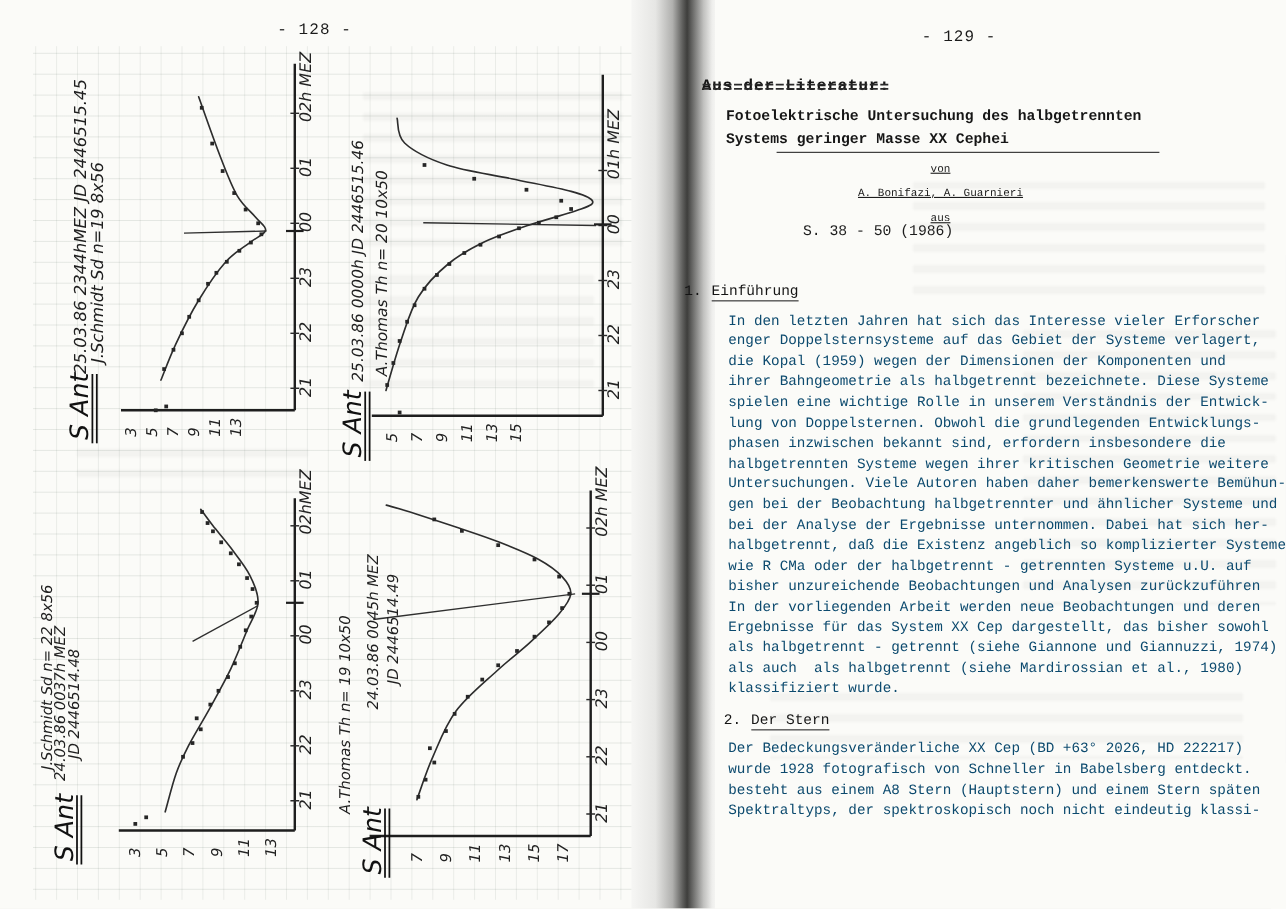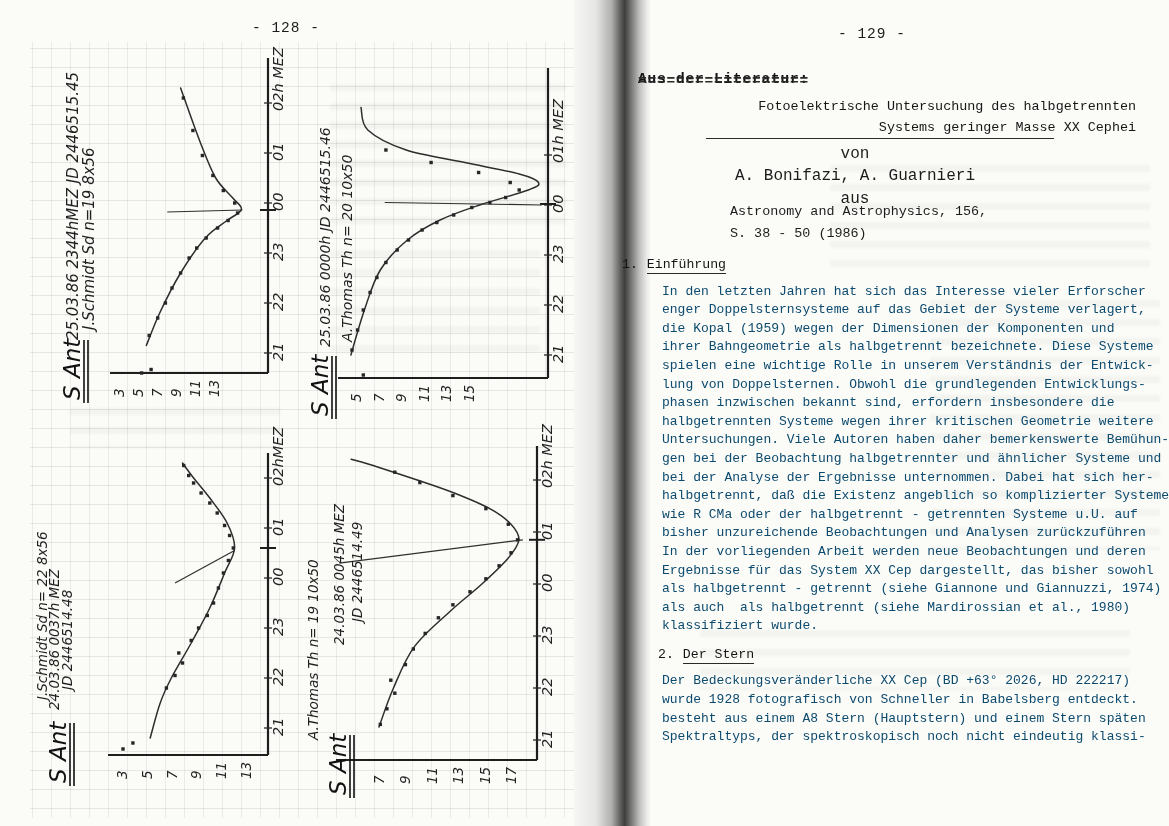--- a/index.html
+++ b/index.html
@@ -24,26 +24,26 @@
   }
   #right-paper{left:650px;top:0;width:519px;height:826px;background:#fbfbf8;}
 
   .pageno{position:absolute;font-size:14.5px;letter-spacing:1px;color:#1b1b1b;}
   #pageno-left{left:252px;top:20px;}
   #pageno-right{left:838px;top:26px;}
 
   .rubric{position:absolute;left:638px;top:71px;font-size:14.5px;font-weight:bold;letter-spacing:0.8px;color:#151515;}
   .rubric-underline{position:absolute;left:638px;top:73px;font-size:14.5px;font-weight:bold;letter-spacing:0.8px;color:#2a2a2a;}
 
-  #title-block{position:absolute;left:660px;top:96px;width:476px;text-align:right;}
+  #title-block{position:absolute;left:660px;top:96px;width:476px;text-align:left;font-weight:bold;}
   #title-block .tline{font-size:13.4px;line-height:21px;color:#161616;}
   #title-rule{position:absolute;left:706px;top:138px;width:348px;height:0;border-bottom:1.6px solid #2c2c2c;}
 
   #byline-block{position:absolute;left:640px;top:144px;width:430px;text-align:center;}
-  #byline-block div{font-size:16px;line-height:21.5px;}
+  #byline-block div{font-size:10px;line-height:21.5px;text-decoration:underline;}
   #von-line{margin-bottom:0px;}
   #aus-line{margin-top:2px;}
   #journal-block{position:absolute;left:730px;top:201px;}
   #journal-block div{font-size:13.4px;line-height:21.5px;}
 
   #sections{position:absolute;left:622px;top:256px;width:640px;}
   .sec-head{font-size:13.2px;line-height:18.6px;margin-bottom:8px;color:#141414;}
   .sec-head .num{margin-right:9px;}
   .sec-head .head-text{border-bottom:1.4px solid #2a2a2a;padding-bottom:1px;}
   .sec-body{margin-left:40px;margin-bottom:10px;}
@@ -81,21 +81,20 @@
   <div class="tline">Systems geringer Masse XX Cephei</div>
 </div>
 <div id="title-rule"></div>
 
 <div id="byline-block">
   <div id="von-line">von</div>
   <div>A. Bonifazi, A. Guarnieri</div>
   <div id="aus-line">aus</div>
 </div>
 <div id="journal-block">
-  <div>Astronomy and Astrophysics, 156,</div>
   <div>S. 38 - 50  (1986)</div>
 </div>
 
 <div id="sections">
     <div class="sec-head"><span class="num">1.</span><span class="head-text">Einführung</span></div>
     <div class="sec-body">
       <div class="bline">In den letzten Jahren hat sich das Interesse vieler Erforscher</div>
       <div class="bline">enger Doppelsternsysteme auf das Gebiet der Systeme verlagert,</div>
       <div class="bline">die Kopal (1959) wegen der Dimensionen der Komponenten und</div>
       <div class="bline">ihrer Bahngeometrie als halbgetrennt bezeichnete. Diese Systeme</div>

